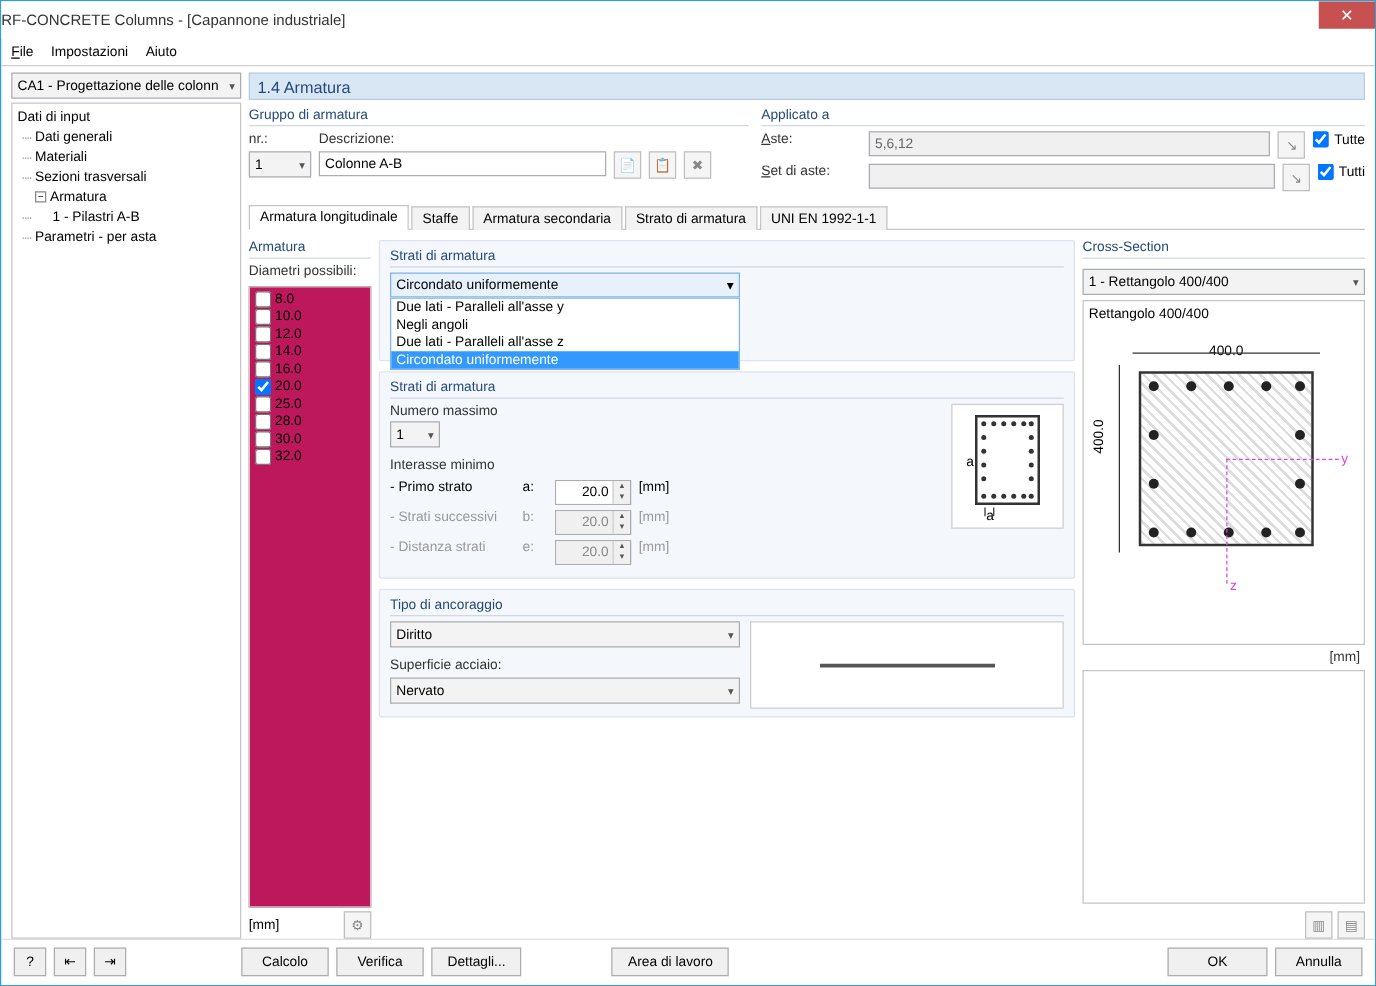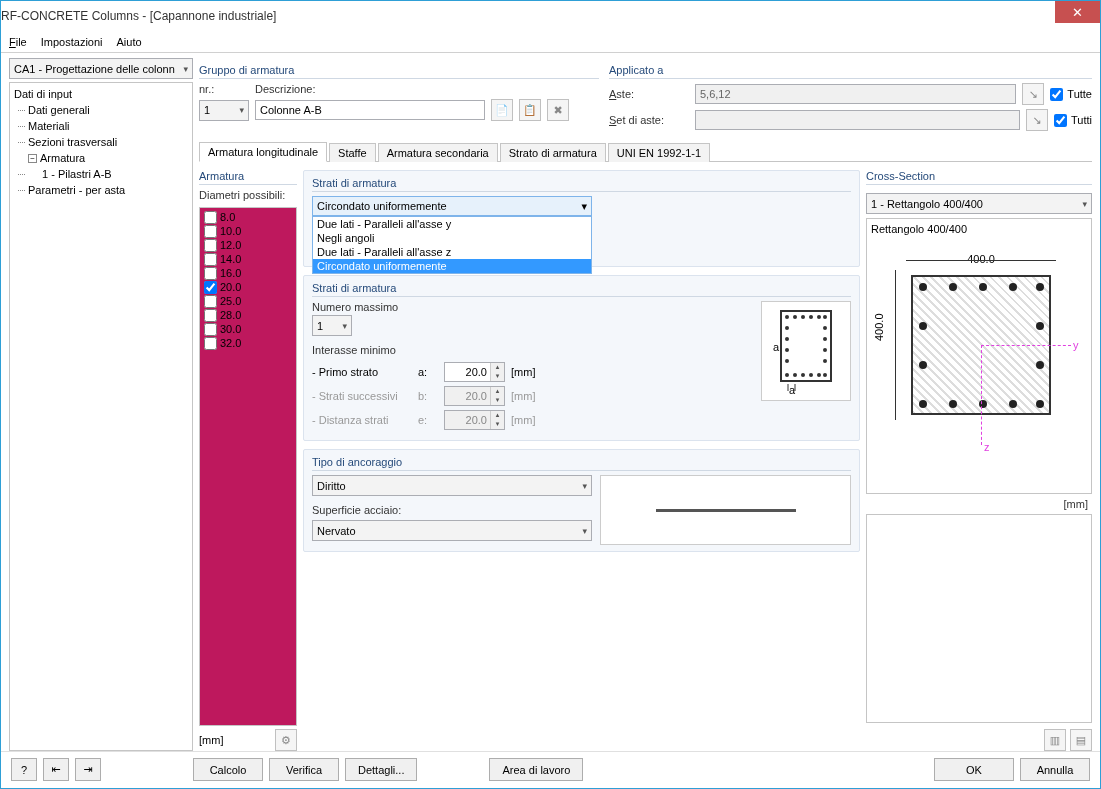--- a/index.html
+++ b/index.html
@@ -25,21 +25,21 @@
 .tree .box { display: inline-block; width: 9px; height: 9px; border: 1px solid #888; text-align: center; line-height: 7px; font-size: 8px; margin-right: 3px; vertical-align: 1px; }
 
 .right-col { flex: 1; display: flex; flex-direction: column; }
 .page-title { background: #d9e7f5; border: 1px solid #b9cde2; height: 22px; display: flex; align-items: center; padding: 0 6px; color: #254a7a; font-size: 13px; }
 
 .content { flex: 1; padding: 6px 0 0 0; display: flex; flex-direction: column; gap: 4px; }
 
 .row-top { display: flex; gap: 10px; }
 .group { flex: 1; }
 .grp-hdr { color: #254a7a; font-weight: normal; border-bottom: 1px solid #cfd8e3; padding-bottom: 2px; margin-bottom: 4px; }
-.field-row { display: flex; align-items: center; gap: 6px; margin-bottom: 4px; }
+.field-row { display: flex; align-items: flex-start; gap: 6px; margin-bottom: 4px; }
 .lbl { color: #333; }
 .lbl .u { text-decoration: underline; }
 .text-input { height: 20px; border: 1px solid #abadb3; background: #fff; padding: 0 4px; }
 .readonly { background: #f0f0f0; color: #666; }
 .mini-btn { width: 22px; height: 22px; border: 1px solid #c0c0c0; background: #f5f5f5; display: inline-flex; align-items: center; justify-content: center; color: #888; }
 .chk { display: flex; align-items: center; gap: 4px; }
 .chk input { width: 13px; height: 13px; }
 
 .tabs { display: flex; border-bottom: 1px solid #c5c5c5; margin-top: 2px; align-items: center; }
 .tab { padding: 3px 8px; border: 1px solid #c5c5c5; border-bottom: none; background: #f3f3f3; margin-right: 2px; position: relative; top: 1px; cursor: default; }
@@ -116,20 +116,21 @@
       <div class="ind1 dash">Dati generali</div>
       <div class="ind1 dash">Materiali</div>
       <div class="ind1 dash">Sezioni trasversali</div>
       <div class="ind1"><span class="box">−</span><span>Armatura</span></div>
       <div class="ind2 dash">1 - Pilastri A-B</div>
       <div class="ind1 dash">Parametri - per asta</div>
     </div>
   </div>
 
   <div class="right-col">
+    <div class="page-title">1.4 Armatura</div>
 
     <div class="content">
       <div class="row-top">
         <div class="group" style="flex:0 0 400px">
           <div class="grp-hdr">Gruppo di armatura</div>
           <div class="field-row">
             <span class="lbl" style="width:50px">nr.:</span>
             <span class="lbl">Descrizione:</span>
           </div>
           <div class="field-row">

